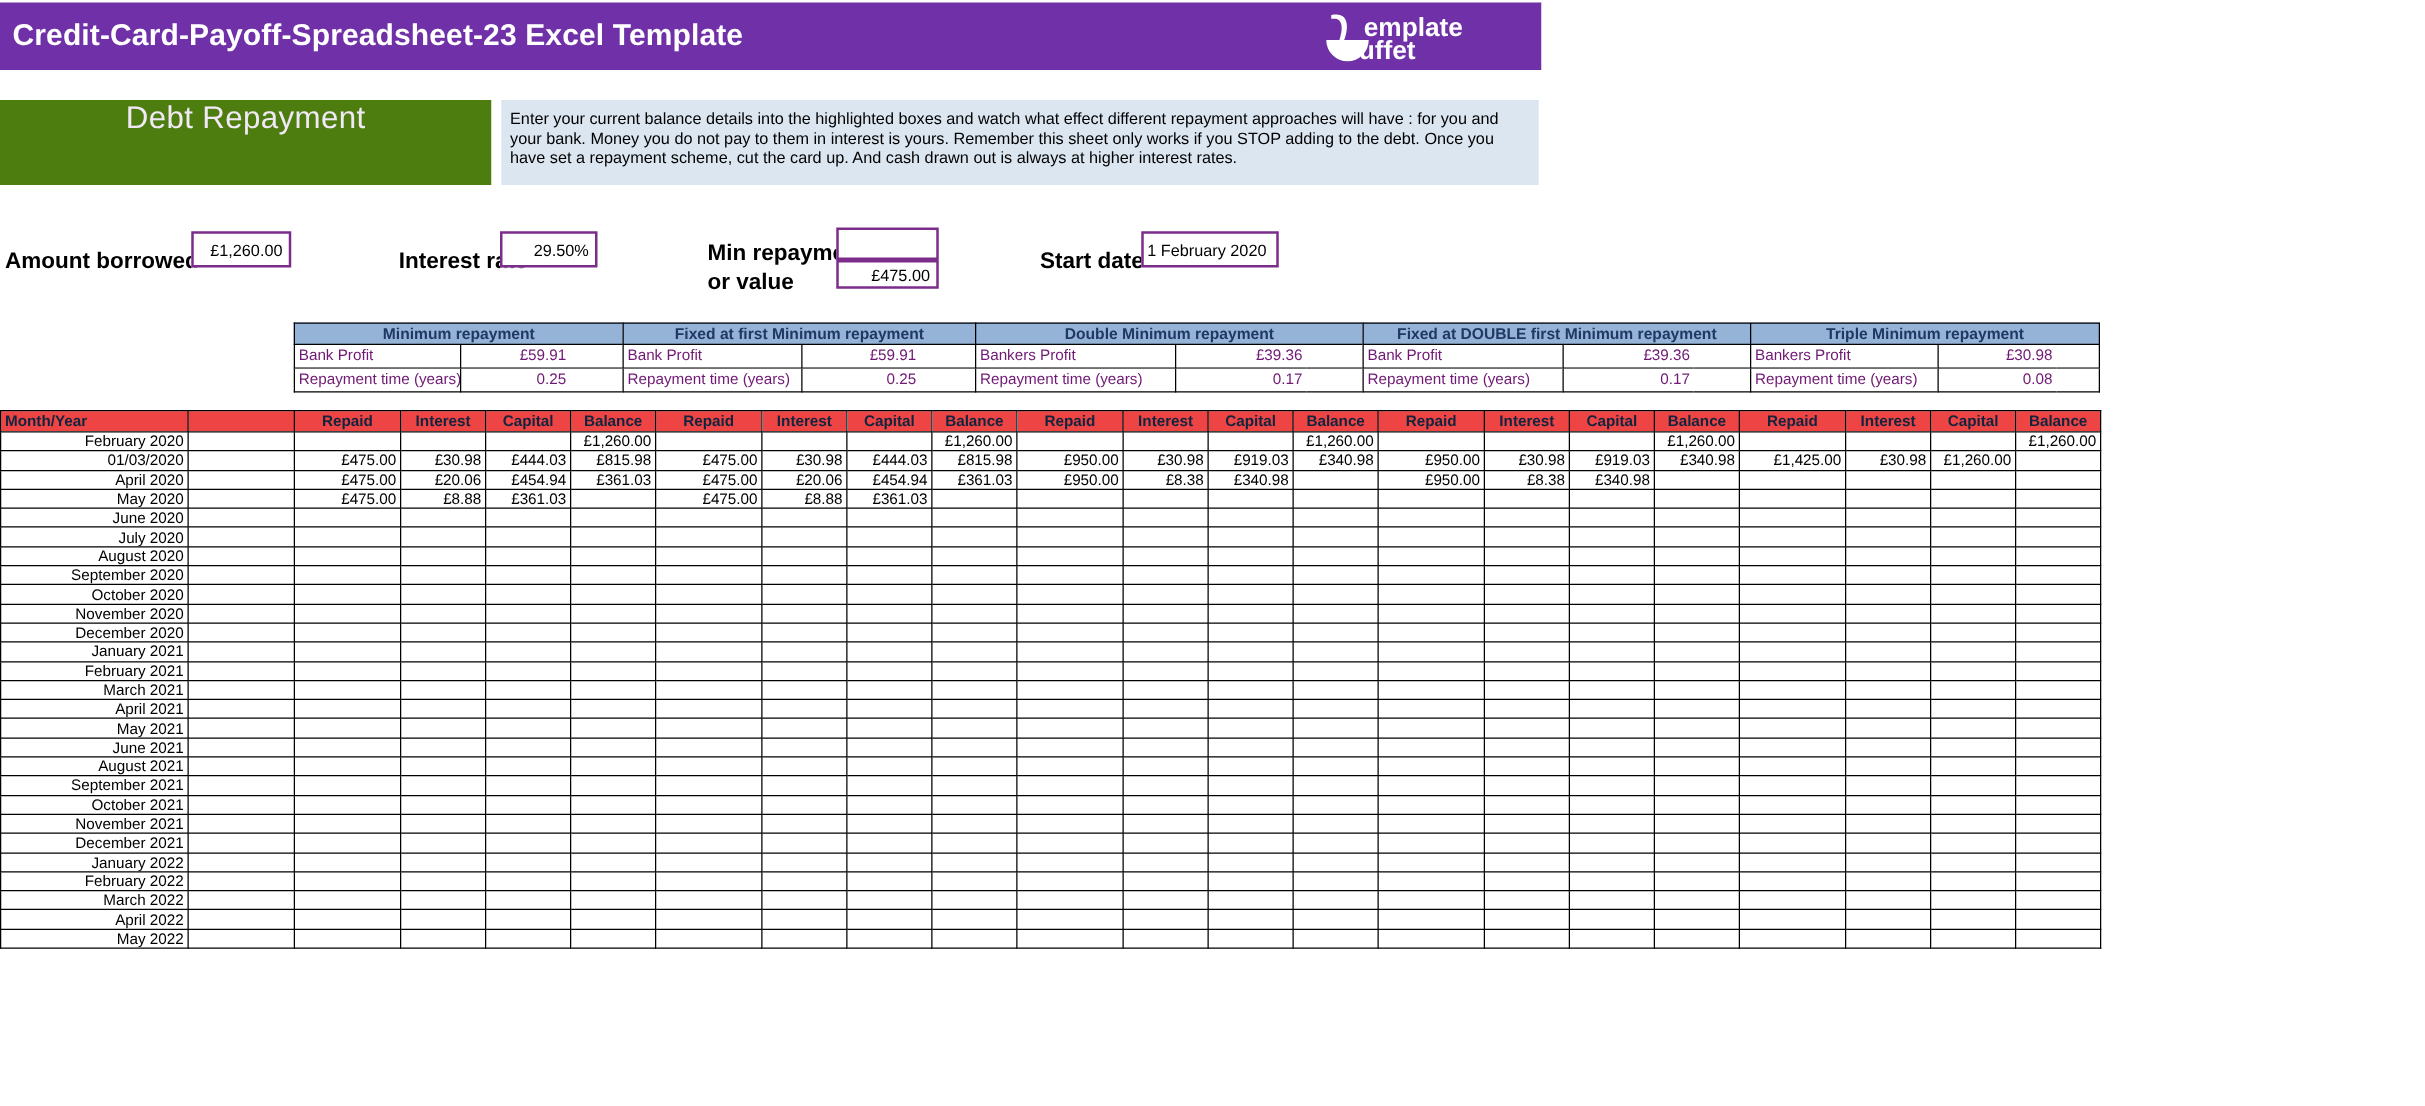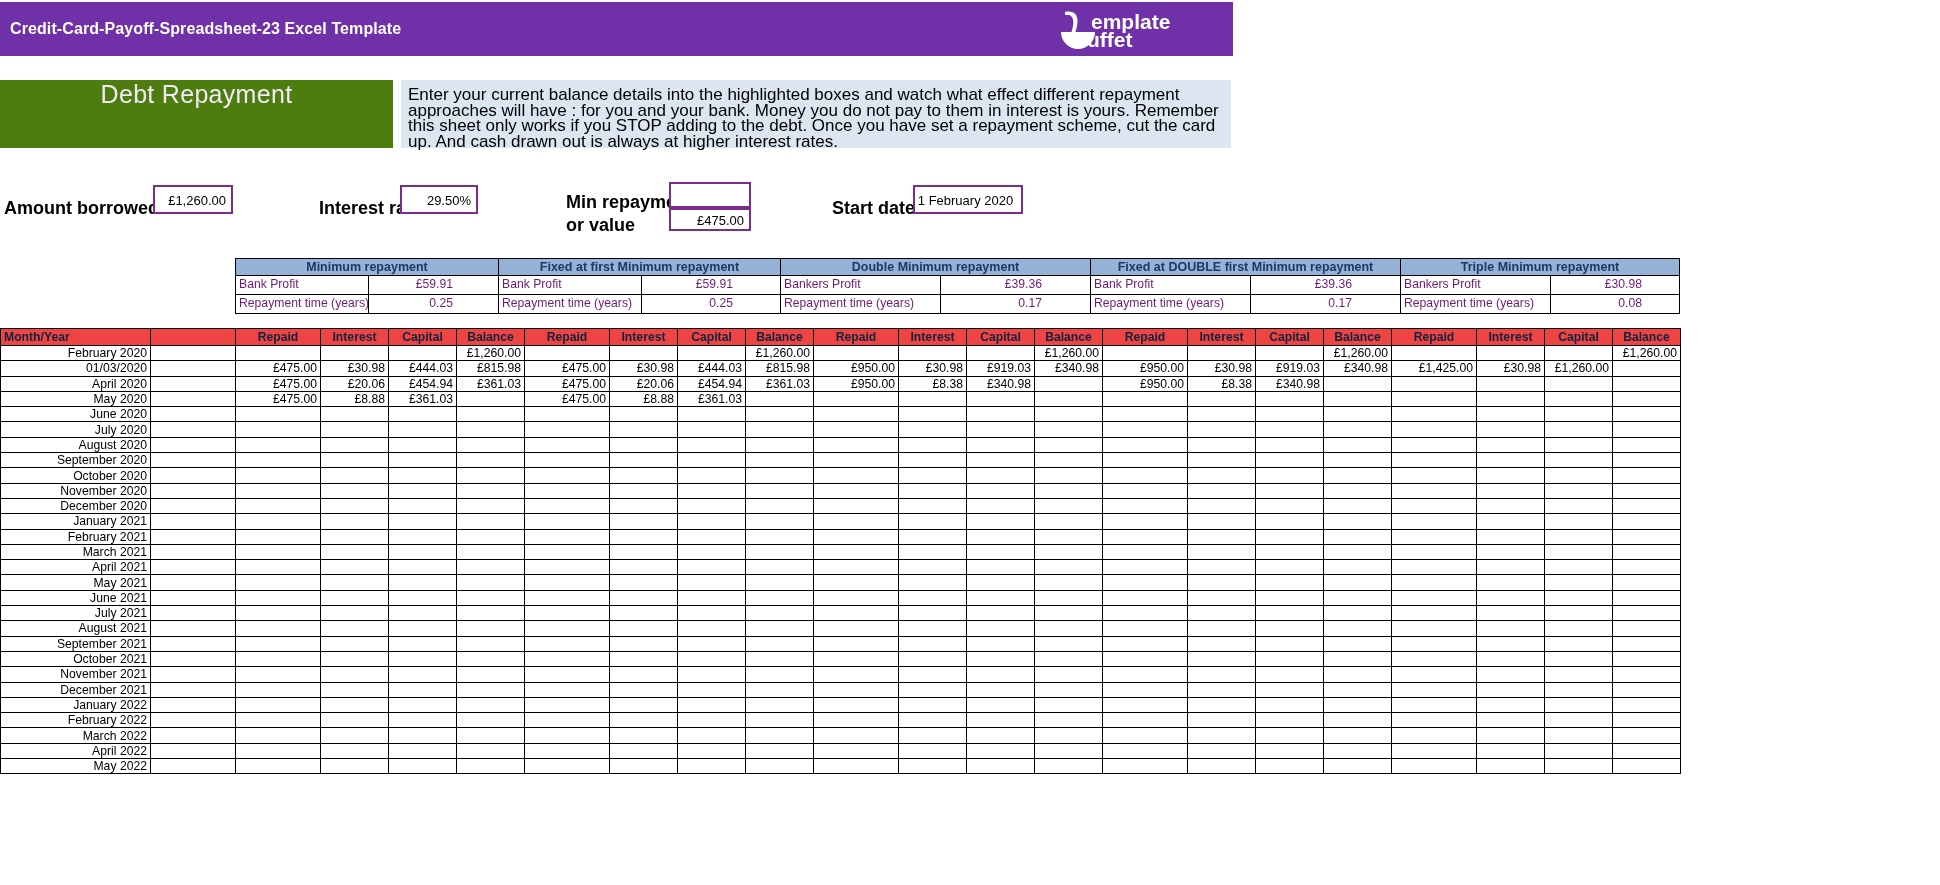--- a/index.html
+++ b/index.html
@@ -11,40 +11,40 @@
   body { width: 1940px; height: 885px; overflow: hidden; position: relative; }
 
   
   .titlebar {
     position: absolute; left: 0; top: 2px;
     width: 1233px; height: 54px;
     background: #6f30a8;
     display: flex; align-items: center; justify-content: space-between;
   }
   .titlebar .ttl {
-    color: #ffffff; font-size: 16px; font-weight: bold;
+    color: #ffffff; font-size: 24px; font-weight: bold;
     letter-spacing: .1px; padding-left: 10px; white-space: nowrap;
   }
   .logo { display:flex; align-items:center; padding-right: 14px; }
   .logo svg { display:block; }
 
   
   .banner {
     position: absolute; left: 0; top: 80px;
     width: 393px; height: 68px;
     background: #4d7c0f;
     display: flex; align-items: flex-start; justify-content: center;
   }
   .banner span { color: #f2e9f7; font-size: 25px; letter-spacing: .3px; }
   .intro {
     position: absolute; left: 401px; top: 80px;
     width: 830px; height: 68px;
     background: #dce6f1;
     padding: 7px 9px 0 7px;
-    font-size: 17px; line-height: 15.6px; color: #000;
+    font-size: 13px; line-height: 15.6px; color: #000;
   }
 
   
   .inputs { position: absolute; left: 0; top: 182px; width: 1100px; height: 58px; }
   .lbl { position: absolute; font-size: 18px; font-weight: bold; color: #000; white-space: nowrap; }
   .box {
     position: absolute; border: 2px solid #7c2d8c; background: #fff;
     font-size: 13px; color: #000; text-align: right;
     padding: 2px 5px 0 0; display: flex; align-items: center; justify-content: flex-end;
   }
@@ -627,44 +627,20 @@
         <td></td>
         <td></td>
         <td></td>
         <td></td>
         <td></td>
         <td></td>
         <td></td>
         <td></td>
       </tr>
       <tr>
-        <td class="month">July 2021</td>
-        <td></td>
-        <td></td>
-        <td></td>
-        <td></td>
-        <td></td>
-        <td></td>
-        <td></td>
-        <td></td>
-        <td></td>
-        <td></td>
-        <td></td>
-        <td></td>
-        <td></td>
-        <td></td>
-        <td></td>
-        <td></td>
-        <td></td>
-        <td></td>
-        <td></td>
-        <td></td>
-        <td></td>
-      </tr>
-      <tr>
         <td class="month">August 2021</td>
         <td></td>
         <td></td>
         <td></td>
         <td></td>
         <td></td>
         <td></td>
         <td></td>
         <td></td>
         <td></td>

